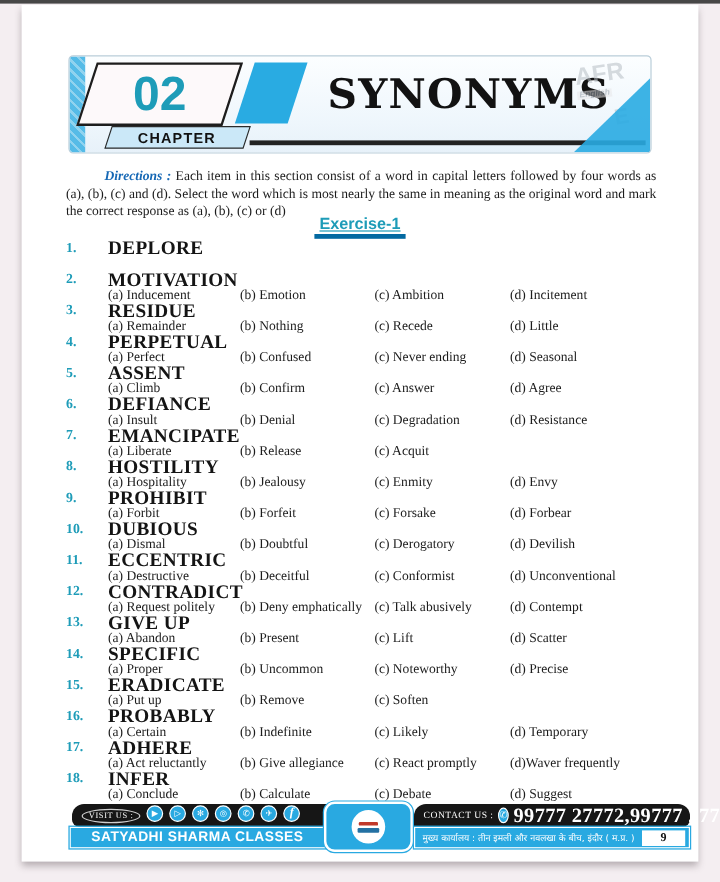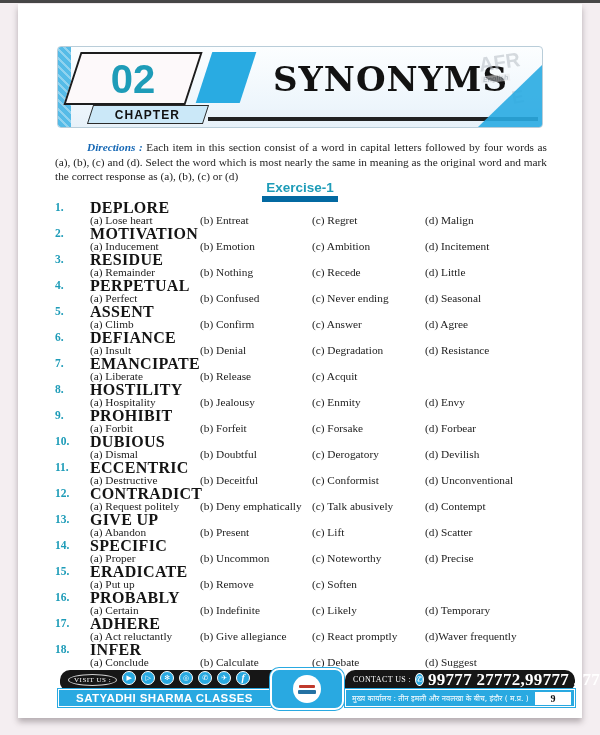--- a/index.html
+++ b/index.html
@@ -44,21 +44,21 @@
 
   
   .directions { position:absolute; left:37px; top:136px; width:492px;
              font-size:11.3px; line-height:14.6px; color:#1c1c1c; text-align:justify; text-indent:32px; }
   .directions .dir-label { color:#1668b5; font-weight:bold;font-style:italic; }
 
   
   .exercise-wrap { position:absolute; left:0; top:174px; width:564px; text-align:center; }
   .exercise-title { display:inline-block; font-family:"Liberation Sans",sans-serif;
              font-weight:bold; font-size:13.5px; color:#1e9cb8;
-             border-bottom:6px solid #0369a1; padding:0 4px 1px 4px; }
+             border-bottom:4px solid #0369a1; padding:0 4px 1px 4px;text-decoration:underline; }
 
   
   .questions { position:absolute; left:37px; top:197px; width:506px; }
   .q { display:grid; grid-template-columns:35px 1fr; height:26px; }
   .qnum { font-weight:bold; color:#1e9cb8; font-size:11.5px; line-height:13px; }
   .qword { font-weight:bold; font-size:16px; line-height:13px; color:#141414; letter-spacing:.3px; }
   .qopts { display:grid; grid-template-columns:110px 112px 113px 1fr; }
   .opt { font-size:11.3px; line-height:13px; color:#1c1c1c; white-space:nowrap; }
 
   
@@ -126,26 +126,20 @@
 
   <div class="exercise-wrap">
     <span class="exercise-title">Exercise-1</span>
   </div>
 
   <div class="questions">
       <div class="q">
         <div class="qnum">1.</div>
         <div class="qbody">
           <div class="qword">DEPLORE</div>
-          <div class="qopts">
-            <div class="opt">(a) Lose heart</div>
-            <div class="opt">(b) Entreat</div>
-            <div class="opt">(c) Regret</div>
-            <div class="opt">(d) Malign</div>
-          </div>
         </div>
       </div>
       <div class="q">
         <div class="qnum">2.</div>
         <div class="qbody">
           <div class="qword">MOTIVATION</div>
           <div class="qopts">
             <div class="opt">(a) Inducement</div>
             <div class="opt">(b) Emotion</div>
             <div class="opt">(c) Ambition</div>

